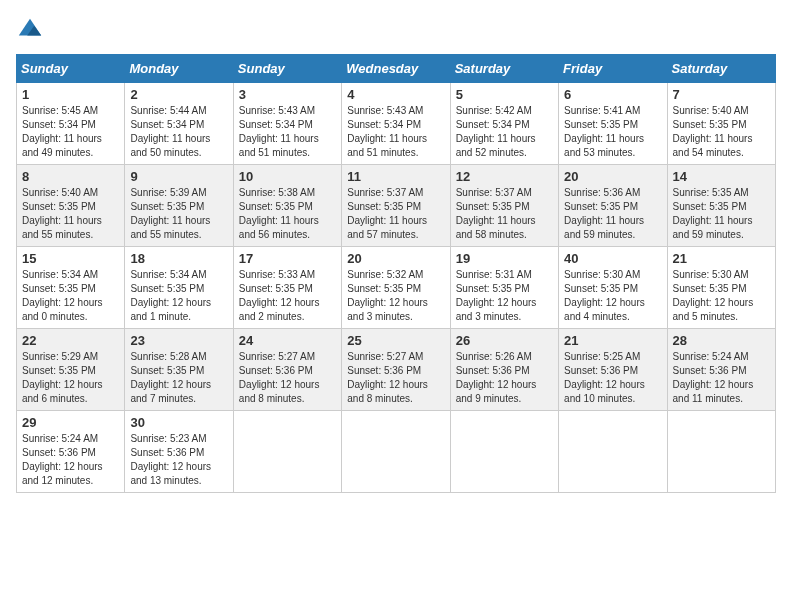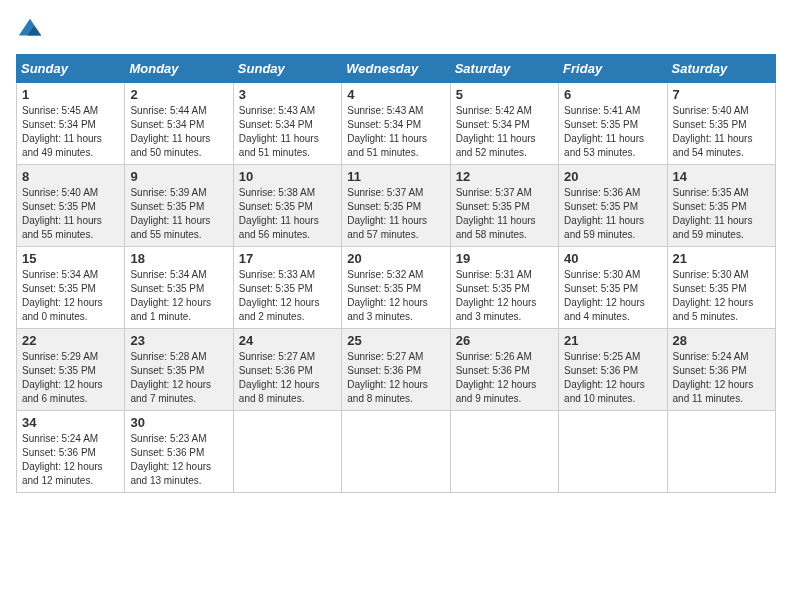--- a/index.html
+++ b/index.html
@@ -163,21 +163,21 @@
         <td><span class="day-num">25</span>
 <span class="day-info">Sunrise: 5:27 AM<br>Sunset: 5:36 PM<br>Daylight: 12 hours and 8 minutes.</span></td>
         <td><span class="day-num">26</span>
 <span class="day-info">Sunrise: 5:26 AM<br>Sunset: 5:36 PM<br>Daylight: 12 hours and 9 minutes.</span></td>
         <td><span class="day-num">21</span>
 <span class="day-info">Sunrise: 5:25 AM<br>Sunset: 5:36 PM<br>Daylight: 12 hours and 10 minutes.</span></td>
         <td><span class="day-num">28</span>
 <span class="day-info">Sunrise: 5:24 AM<br>Sunset: 5:36 PM<br>Daylight: 12 hours and 11 minutes.</span></td>
       </tr>
       <tr class="row-odd">
-        <td><span class="day-num">34</span>
+        <td><span class="day-num">29</span>
 <span class="day-info">Sunrise: 5:24 AM<br>Sunset: 5:36 PM<br>Daylight: 12 hours and 12 minutes.</span></td>
         <td><span class="day-num">30</span>
 <span class="day-info">Sunrise: 5:23 AM<br>Sunset: 5:36 PM<br>Daylight: 12 hours and 13 minutes.</span></td>
         <td class="empty-cell"></td>
         <td class="empty-cell"></td>
         <td class="empty-cell"></td>
         <td class="empty-cell"></td>
         <td class="empty-cell"></td>
       </tr>
     </tbody>

